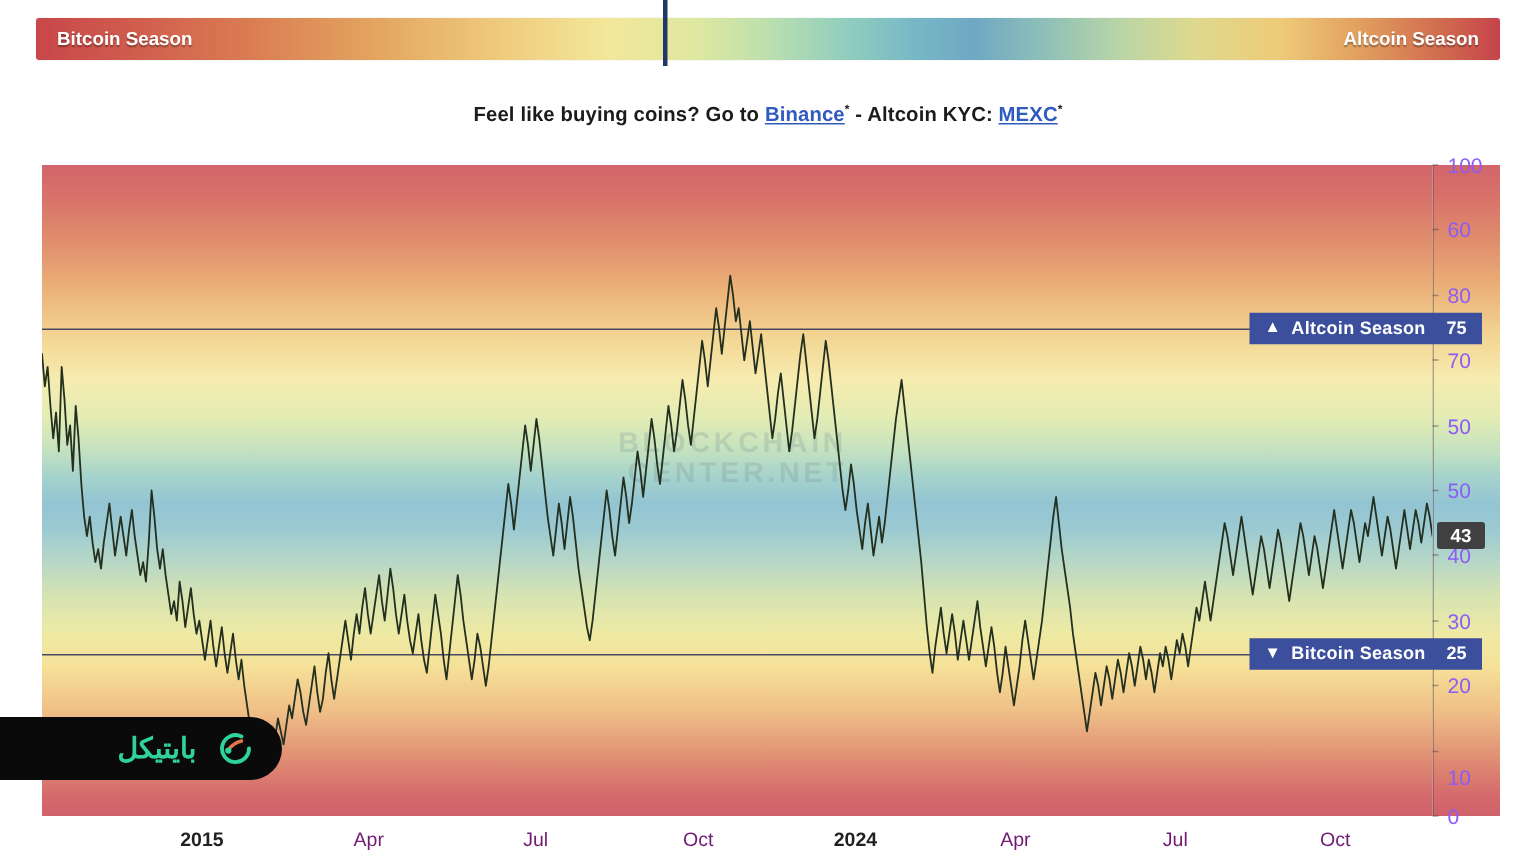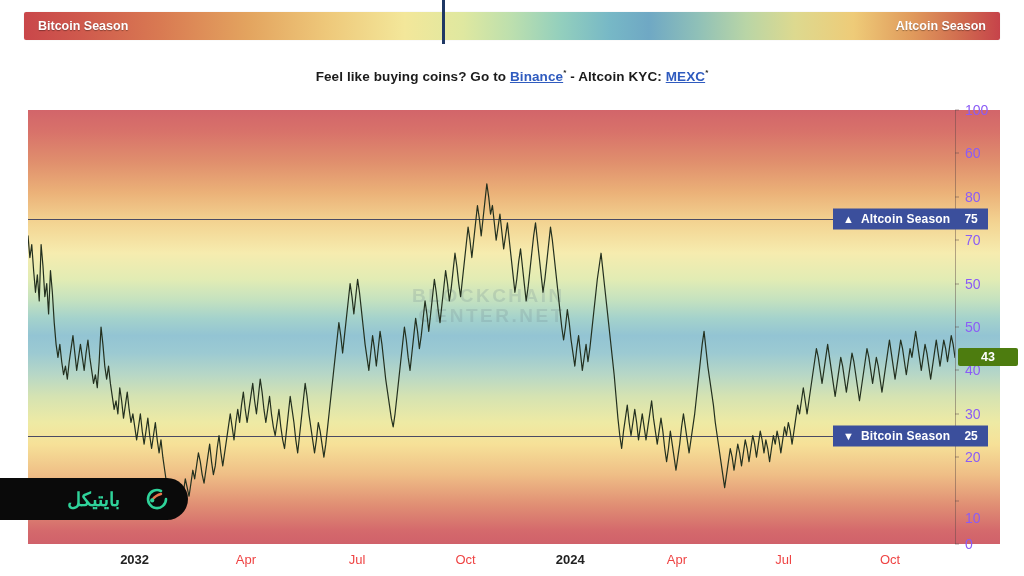--- a/index.html
+++ b/index.html
@@ -159,43 +159,43 @@
     font-size: 12px; font-weight: 700;
     white-space: nowrap; z-index: 6;
   }
   .badge-blue { background: #3b4f9c; color:#fff; }
   .badge .b-tri { padding: 0 7px 0 10px; font-size: 11px; }
   .badge .b-text { padding-right: 14px; letter-spacing: 0.2px; }
   .badge .b-val { padding-right: 10px; }
 
   .badge-current {
     position: absolute; z-index: 7;
-    background: #4d7c0f; color: #ffffff;
+    background: #404040; color: #ffffff;
     font-size: 12.5px; font-weight: 700;
-    padding: 2px 23px; border-radius: 2px;
+    padding: 2px 9px; border-radius: 2px;
     transform: translateY(-50%);
   }
 
   
   .xlabels { position: absolute; left: 0; top: 552px; width: 1024px; height: 24px; }
   .xtick {
     position: absolute; top: 0;
-    font-size: 13px; color: #ef4444;
+    font-size: 13px; color: #701a75;
     transform: translateX(-50%); white-space: nowrap;
   }
   .xtick.year { font-weight: 700; color: #222; }
 
   
   .brand {
     position: absolute; left: 0px; top: 478px;
     height: 42px; min-width: 188px;
     background: #0a0a0a;
     border-radius: 0 21px 21px 0;
     display: flex; align-items: center; justify-content: flex-end;
-    padding: 0 18px 0 14px; gap: 20px; z-index: 9;
+    padding: 0 18px 0 14px; gap: 9px; z-index: 9;
   }
   .brand-text {
     color: #2fd39a; font-size: 19px; font-weight: 700;
     direction: rtl; letter-spacing: 0px;
   }
   .brand-mark { width: 30px; height: 26px; flex: 0 0 auto; }
 </style>
 </head>
 <body>
 
@@ -265,21 +265,21 @@
         <div class="ytick-mark" style="top: 43.4px;"></div>
         <div class="ytick" style="top: 43.4px;">60</div>
         <div class="ytick-mark" style="top: 0px;"></div>
         <div class="ytick" style="top: 0px;">100</div>
       </div>
   </div>
 
   <div class="badge-current" id="badge-current" style="top: 357.38px; left: 958px;">43</div>
 
   <div class="xlabels" id="xlabels">
-      <div class="xtick year" style="left: 134.605px;">2032</div>
+      <div class="xtick year" style="left: 134.605px;">2015</div>
       <div class="xtick" style="left: 245.845px;">Apr</div>
       <div class="xtick" style="left: 357.085px;">Jul</div>
       <div class="xtick" style="left: 465.544px;">Oct</div>
       <div class="xtick year" style="left: 570.295px;">2024</div>
       <div class="xtick" style="left: 676.9px;">Apr</div>
       <div class="xtick" style="left: 783.505px;">Jul</div>
       <div class="xtick" style="left: 890.11px;">Oct</div>
     </div>
 
   <div class="brand">

